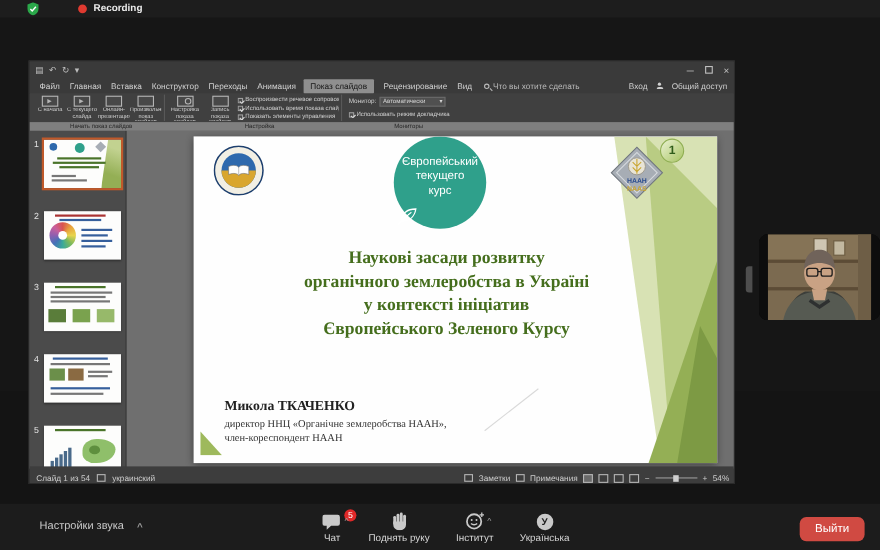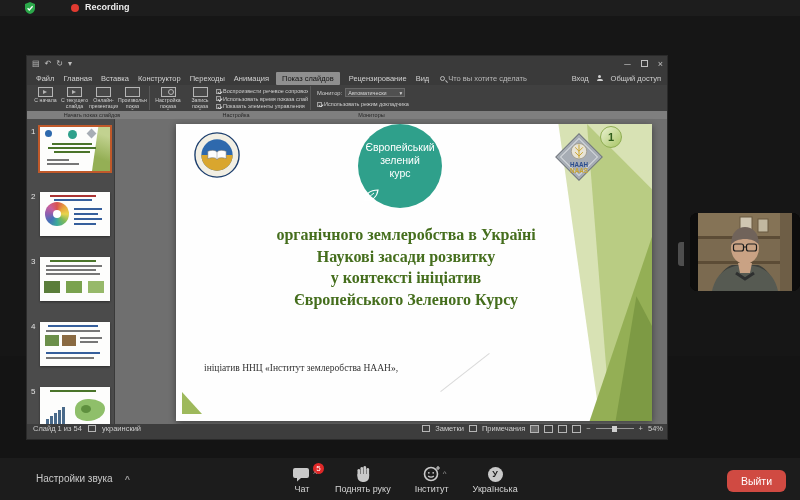--- a/index.html
+++ b/index.html
@@ -88,21 +88,21 @@
   .gd-circle .leaf { position:absolute; left:2px; bottom:2px; }
   .slide-title { position:absolute; left:18px; top:100px; width:424px; text-align:center;
     font-family:"Liberation Serif", serif; font-weight:bold; font-size:16px; line-height:21.5px; color:#456e1d; }
   .author { position:absolute; left:28px; top:238px; font-family:"Liberation Serif", serif; color:#222; }
   .author .name { font-size:12.5px; font-weight:bold; margin-bottom:3px; }
   .author .role { font-size:9.5px; line-height:12.5px; color:#333; }
   .olive-tri { position:absolute; left:6px; top:268px; width:20px; height:22px; background:#9eb95c; clip-path:polygon(0 0,100% 100%,0 100%); }
   .diag-line { position:absolute; left:258px; top:248px; width:62px; height:1px; background:#d9d9d9; transform:rotate(-38deg); }
 
   .statusbar { position:absolute; left:0; bottom:0; width:100%; height:15px; background:#3d3d3d;
-    display:flex; align-items:flex-start; font-size:7.5px; color:#cdcdcd; }
+    display:flex; align-items:flex-end; font-size:7.5px; color:#cdcdcd; }
   .sb-left { display:flex; align-items:center; gap:6px; margin-left:6px; }
   .sb-right { position:absolute; right:4px; display:flex; align-items:center; gap:5px; }
   .sb-ic { width:8px; height:7px; border:1px solid #b5b5b5; display:inline-block; }
   .sb-view { width:9px; height:8px; border:1px solid #b5b5b5; }
   .sb-view.active { background:#6a6a6a; }
   .zoom-slider { width:38px; height:1px; background:#9a9a9a; position:relative; }
   .zoom-slider .knob { position:absolute; left:16px; top:-2.5px; width:5px; height:6px; background:#cfcfcf; }
 
   
   .video-handle { position:absolute; left:678px; top:242px; width:6px; height:24px; background:#4e4e4e; border-radius:3px 0 0 3px; }
@@ -315,48 +315,50 @@
           <svg class="logo-inst" width="46" height="46" viewBox="0 0 50 50">
             <circle cx="25" cy="25" r="24" fill="#f2efe4" stroke="#1d3f6e" stroke-width="1.5"></circle>
             <circle cx="25" cy="25" r="17" fill="#2e69ad"></circle>
             <path d="M8 25 a17 17 0 0 0 34 0 Z" fill="#d9a62e"></path>
             <path d="M15 21 C20 19 24 20 25 22 C26 20 30 19 35 21 L35 29 C30 27 26 28 25 30 C24 28 20 27 15 29 Z" fill="#fdfdfd" stroke="#6b6b6b" stroke-width="0.6"></path>
             <line x1="25" y1="22" x2="25" y2="30" stroke="#9a9a9a" stroke-width="0.6"></line>
           </svg>
 
           <div class="gd-circle">
             <span style="display:block">Європейський</span>
-            <span style="display:block">зелений</span>
+            <span style="display:block">текущего</span>
             <span style="display:block">курс</span>
             <svg class="leaf" width="22" height="22" viewBox="0 0 22 22">
               <path d="M5 17 C5 10 10 6 18 6 C17 13 12 17 5 17 Z" fill="none" stroke="#fff" stroke-width="1.2"></path>
               <path d="M2 20 C7 15 10 12 14 9" fill="none" stroke="#fff" stroke-width="1"></path>
             </svg>
           </div>
 
           <svg class="naas" width="58" height="58" viewBox="0 0 60 60">
             <rect x="13" y="13" width="34" height="34" transform="rotate(45 30 30)" fill="#a7adb5" stroke="#70767e"></rect>
             <rect x="16.5" y="16.5" width="27" height="27" transform="rotate(45 30 30)" fill="none" stroke="#d6dade" stroke-width="1"></rect>
             <circle cx="30" cy="24" r="8" fill="#e8e4d6" stroke="#9a9484" stroke-width="0.8"></circle>
             <path d="M30 17 L30 31 M26 20 L30 24 L34 20 M26 25 L30 29 L34 25" stroke="#c9a52f" stroke-width="1" fill="none"></path>
             <text x="30" y="40" font-size="6.5" font-weight="bold" fill="#2b4d8f" text-anchor="middle" font-family="Liberation Sans, sans-serif">НААН</text>
             <text x="30" y="47" font-size="6.5" font-weight="bold" fill="#c9a52f" text-anchor="middle" font-family="Liberation Sans, sans-serif">NAAS</text>
           </svg>
 
           <div class="corner-badge">1</div>
 
           <div class="slide-title">
+            <span style="display:block">Наукові засади розвитку</span>
             <span style="display:block">органічного землеробства в Україні</span>
-            <span style="display:block">Наукові засади розвитку</span>
             <span style="display:block">у контексті ініціатив</span>
             <span style="display:block">Європейського Зеленого Курсу</span>
           </div>
 
           <div class="author">
-            <div class="role">ініціатив ННЦ «Інститут землеробства НААН»,</div>
+            <div class="name">Микола ТКАЧЕНКО</div>
+            <div class="role">директор ННЦ «Органічне землеробства НААН»,</div>
+            <div class="role">член-кореспондент НААН</div>
           </div>
 
           <div class="olive-tri"></div>
           <div class="diag-line"></div>
         </div>
       </div>
     </div>
 
     <div class="statusbar">
       <div class="sb-left">

